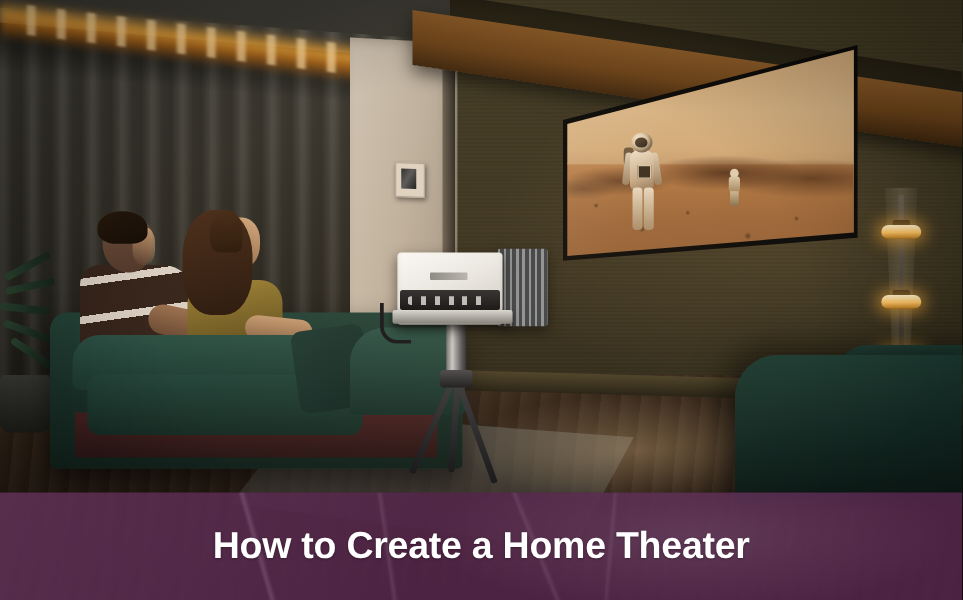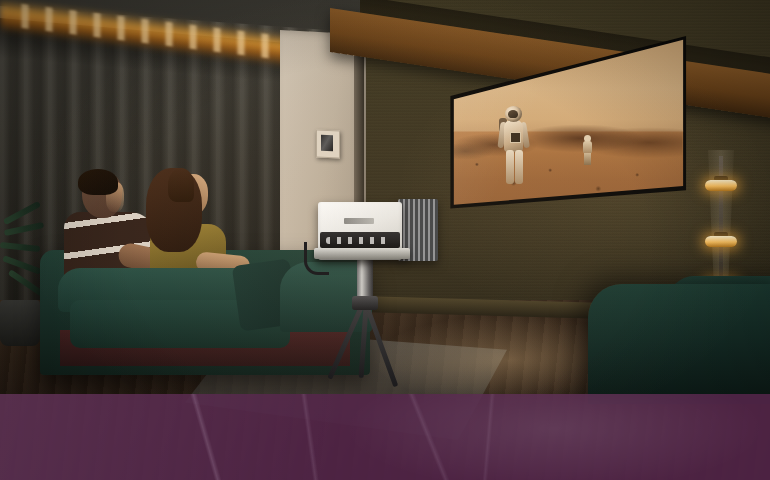--- a/index.html
+++ b/index.html
@@ -613,16 +613,17 @@
 
   <div class="layer" id="sofa-right-back"></div>
   <div class="layer" id="sofa-right"></div>
 
   <div class="layer" id="grade"></div>
 
   <div id="caption-band">
     <div id="caption-streaks"></div>
     <div id="caption-sheen"></div>
     <div id="caption-title">
+      <span class="tline">How to Create a Home Theater</span>
     </div>
   </div>
 
 </div>
 
 </body></html>

